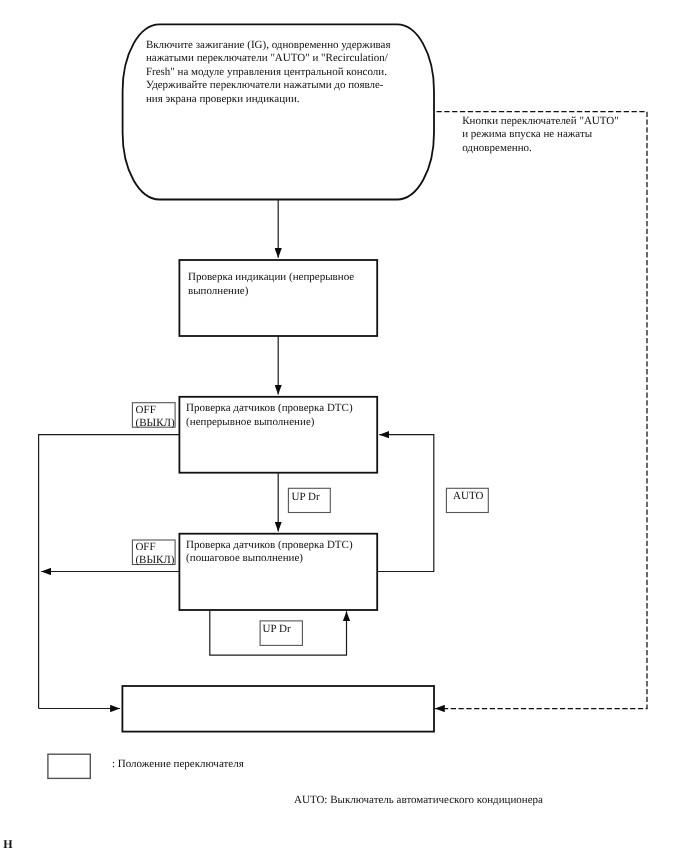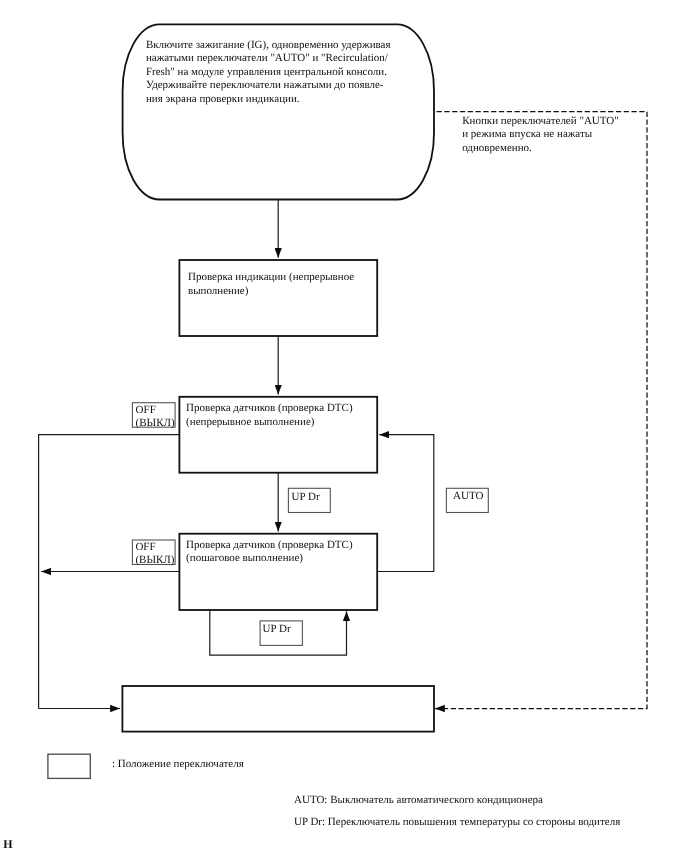--- a/index.html
+++ b/index.html
@@ -73,17 +73,16 @@
 <div class="txt lbl" style="left:135.6px;top:404.2px;line-height:12.9px;">OFF
 (ВЫКЛ)</div>
 <div class="txt lbl" style="left:135.4px;top:541.3px;line-height:12.9px;">OFF
 (ВЫКЛ)</div>
 <div class="txt lbl" style="left:291.6px;top:490.5px;">UP Dr</div>
 <div class="txt lbl" style="left:262.6px;top:623.3px;">UP Dr</div>
 <div class="txt lbl" style="left:453px;top:490.4px;">AUTO</div>
 
 <div class="txt" style="left:112px;top:757.6px;">: Положение переключателя</div>
 <div class="txt" style="left:294.0px;top:794.3px;">AUTO: Выключатель автоматического кондиционера</div>
-<div class="txt" style="left:294.0px;top:816.1px;">UP Dr: Переключатель повышения температуры со стороны водителя</div>
 
 <div class="txt footer-mark" style="left:3.2px;top:838.0px;font-weight:bold;font-size:12px;">H</div>
 
 </div>
 
 </body></html>

